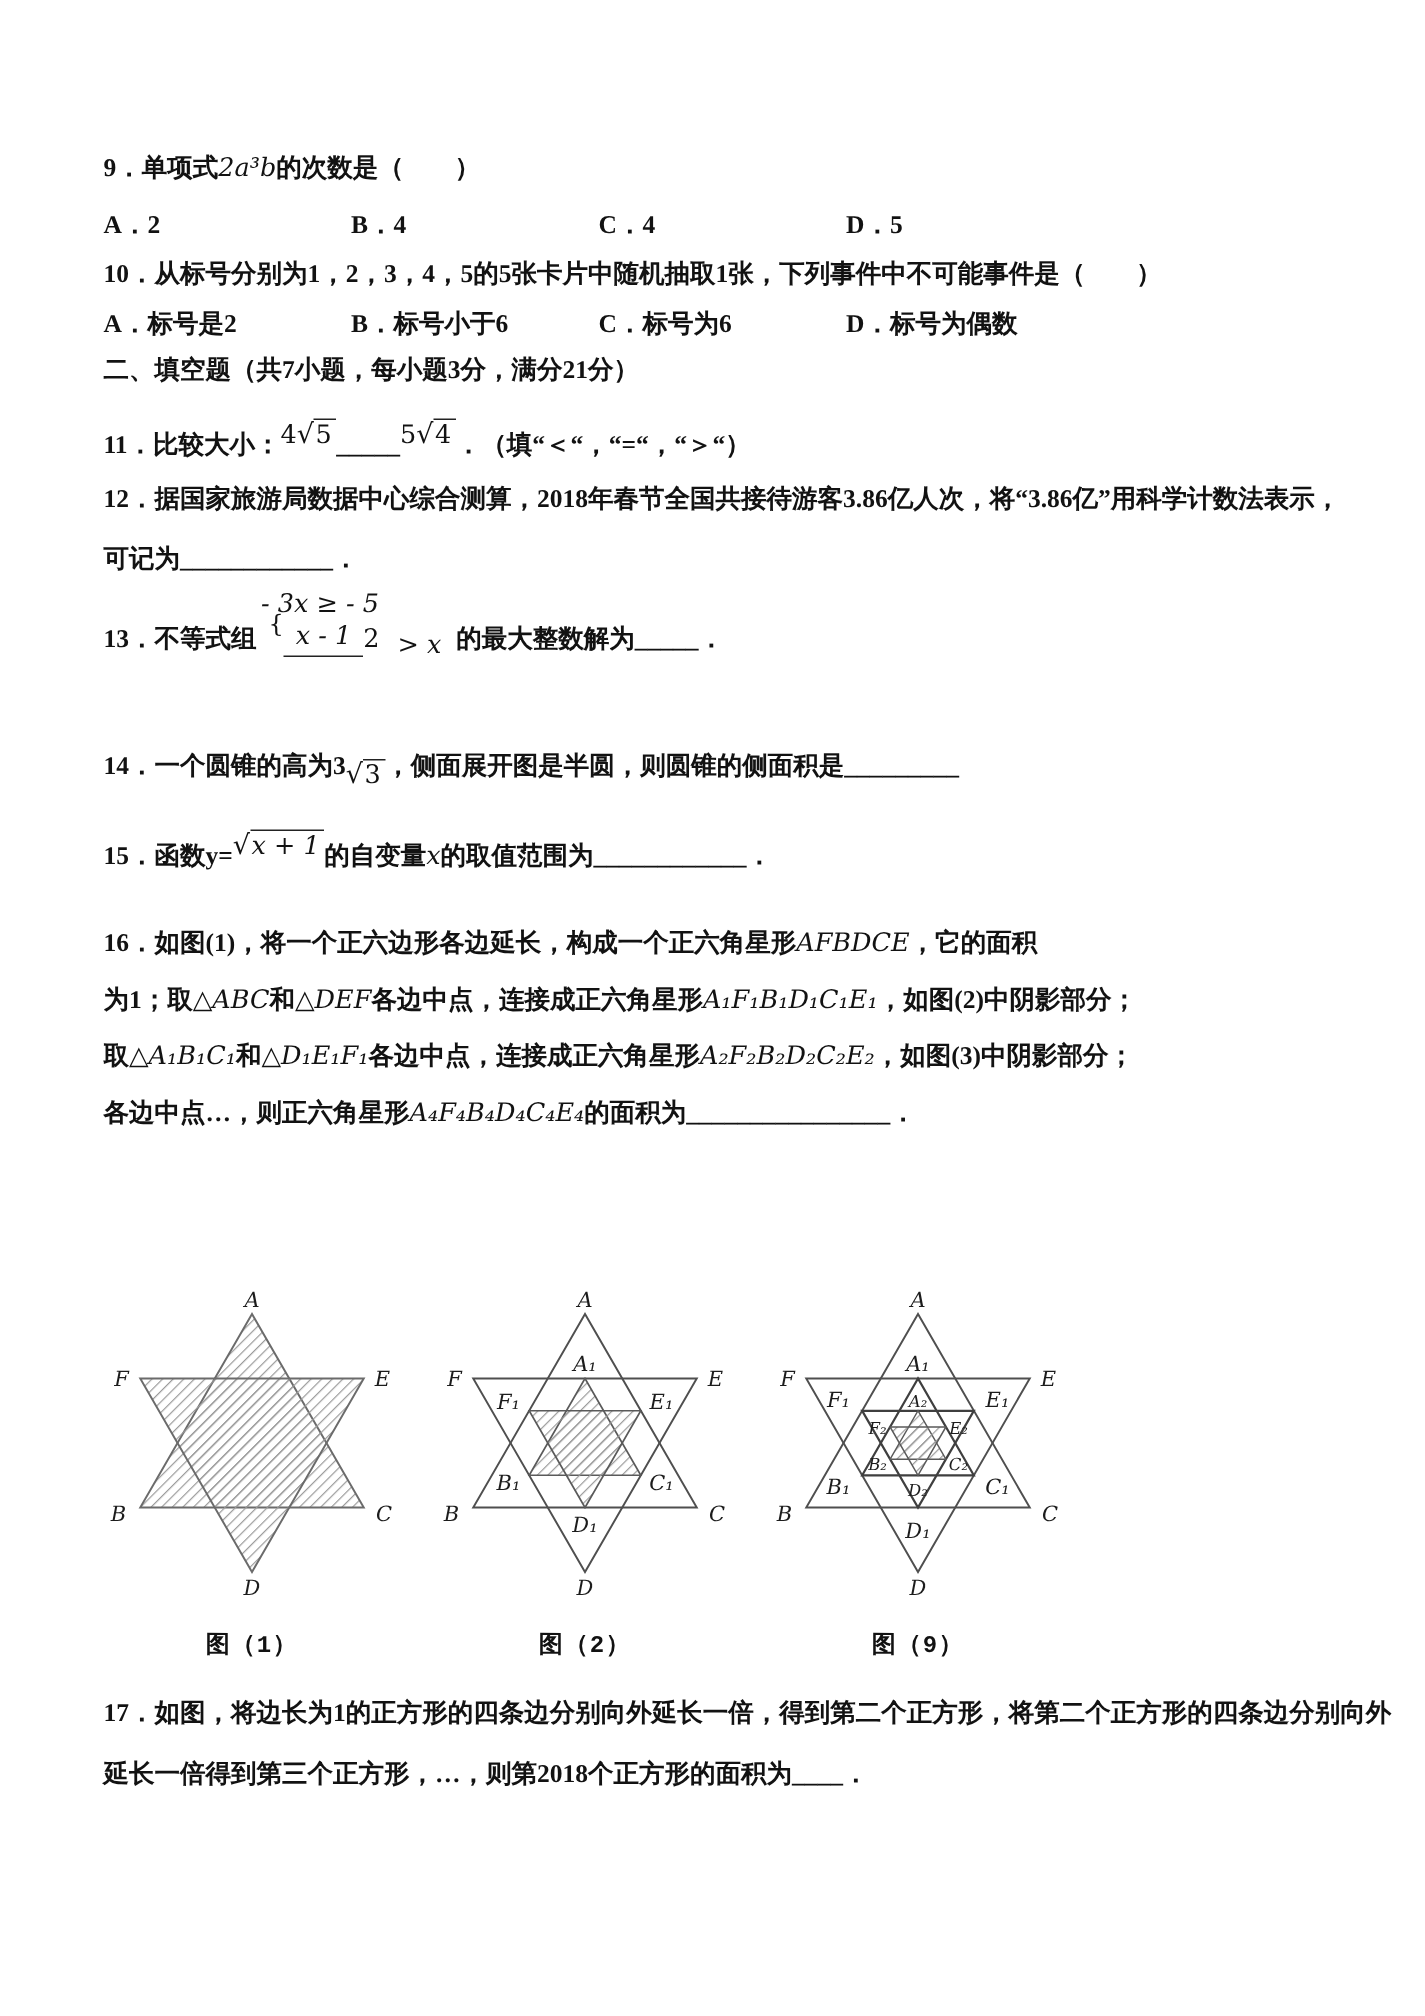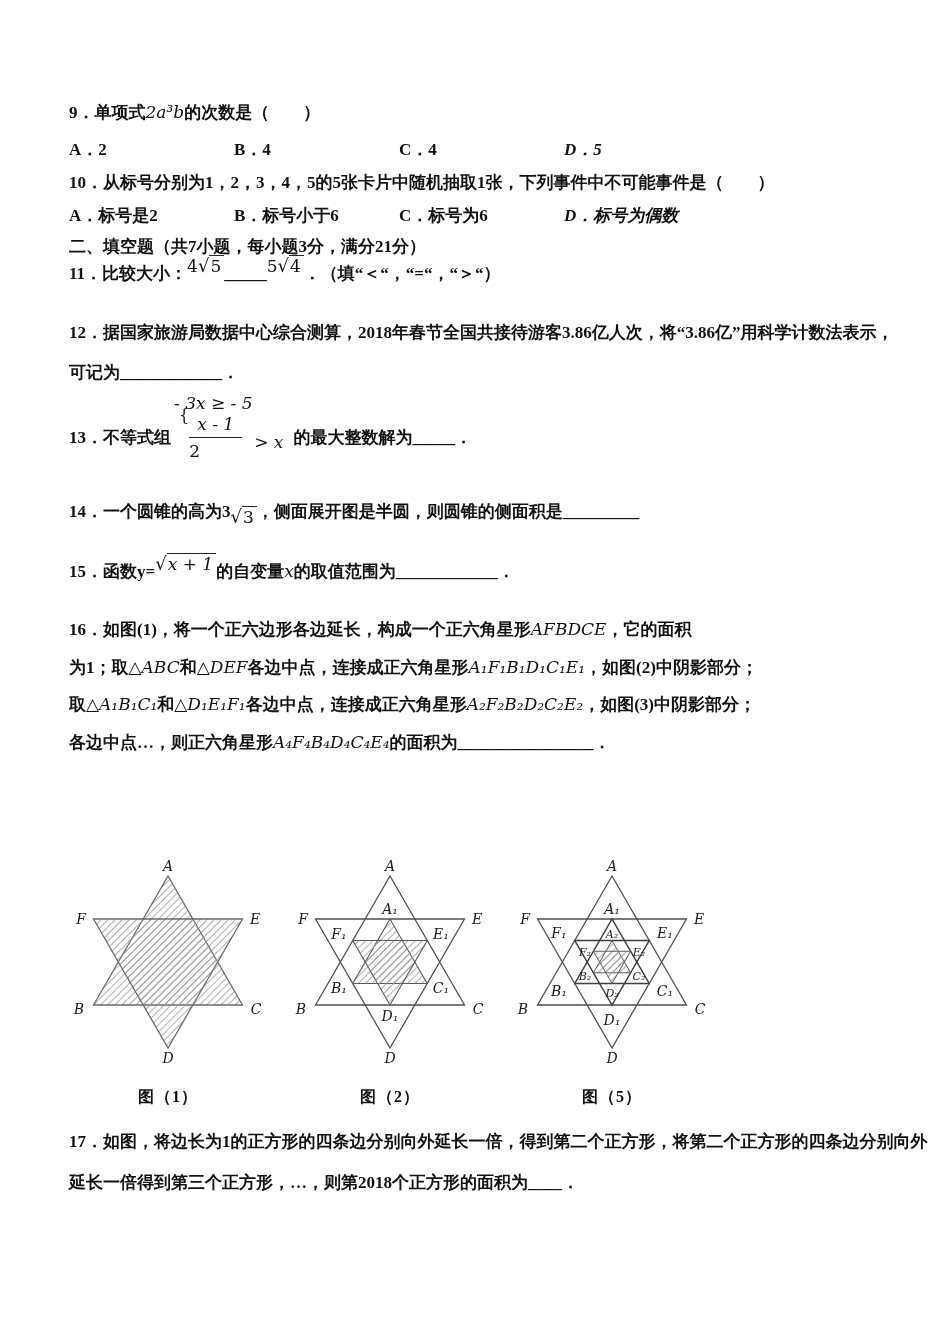--- a/index.html
+++ b/index.html
@@ -5,39 +5,39 @@
   html,body{margin:0;padding:0;background:#fff;}
   .page{
     position:relative;width:906px;height:1344px;background:#ffffff;
     font-family:"Liberation Serif","DejaVu Serif",serif;
     font-weight:bold;color:#121212;font-size:17px;line-height:22px;
     overflow:hidden;margin:0 auto;
   }
   .line{position:absolute;left:47px;margin:0;white-space:nowrap;}
   .opts{position:absolute;left:47px;display:flex;margin:0;}
   .opt{flex:none;width:165px;}
-  .opt:last-child{width:auto;font-style:italic;}
+  .opt:last-child{width:auto;}
   .m{font-style:italic;font-weight:normal;font-family:"DejaVu Serif","DejaVu Sans",serif;}
   .rm{font-style:normal;font-weight:normal;font-family:"DejaVu Serif",serif;}
   .sqrt{white-space:nowrap;font-weight:normal;font-family:"DejaVu Serif",serif;}
   .sqrt .sign{font-style:normal;font-size:18px;}
   .sqrt .rad{border-top:1.4px solid #222;padding:0 3px 0 1px;font-style:italic;}
   .sqrt .rad.rnum{font-style:normal;}
   .raise{position:relative;top:-7px;}
   .lower{position:relative;top:6px;}
   .q13main{display:flex;align-items:center;}
   .fracblock{display:inline-flex;align-items:flex-start;margin:0 6px 0 8px;}
   .brace{font-weight:normal;font-family:"DejaVu Serif",serif;font-size:16px;position:relative;top:-8px;}
-  .frac{display:inline-flex;flex-direction:column;text-align:left;font-weight:normal;}
+  .frac{display:inline-flex;flex-direction:row;text-align:center;font-weight:normal;}
   .frac .num{border-bottom:1.5px solid #222;padding:0 8px 2px 8px;}
   .frac .den{padding-top:2px;}
   .cmp{margin:0 10px 0 6px;position:relative;top:4px;}
   .figs{position:absolute;left:36px;top:856px;display:flex;gap:2px;}
   .figs figure{margin:0;width:220px;text-align:center;}
-  .figs figcaption{margin-top:12px;font-size:16px;font-weight:bold;letter-spacing:1px;}
+  .figs figcaption{margin-top:12px;font-size:16px;font-weight:bold;letter-spacing:1px;font-family:Liberation Mono, monospace;}
   .vlabel{font-family:"DejaVu Serif",serif;font-style:italic;font-size:14px;fill:#1c1c1c;font-weight:normal;}
   .vlabel.small{font-size:11px;}
 </style>
 </head>
 <body>
 
 <div class="page">
 
   <p class="line" style="top:101px"><span>9．单项式</span><span class="m">2a³b</span><span>的次数是（　　）</span></p>
   <div class="opts" style="top:139px">
@@ -50,21 +50,21 @@
   <p class="line" style="top:172px">10．从标号分别为1，2，3，4，5的5张卡片中随机抽取1张，下列事件中不可能事件是（　　）</p>
   <div class="opts" style="top:205px">
     <span class="opt">A．标号是2</span>
     <span class="opt">B．标号小于6</span>
     <span class="opt">C．标号为6</span>
     <span class="opt">D．标号为偶数</span>
   </div>
 
   <p class="line" style="top:236px">二、填空题（共7小题，每小题3分，满分21分）</p>
 
-  <p class="line" style="top:262px">
+  <p class="line" style="top:286px">
     <span>11．比较大小：</span><span class="raise"><span class="rm">4</span><span class="sqrt"><span class="sign">√</span><span class="rad rnum">5</span></span></span><span>_____</span><span class="raise"><span class="rm">5</span><span class="sqrt"><span class="sign">√</span><span class="rad rnum">4</span></span></span><span>．（填“＜“，“=“，“＞“）</span>
   </p>
 
   <p class="line" style="top:322px">12．据国家旅游局数据中心综合测算，2018年春节全国共接待游客3.86亿人次，将“3.86亿”用科学计数法表示，</p>
   <p class="line" style="top:362px">可记为____________．</p>
 
   <p class="line m" style="top:392px;left:152px">- 3x ≥ - 5</p>
   <div class="line q13main" style="top:413px">
     <span>13．不等式组</span>
     <span class="fracblock">
@@ -160,20 +160,20 @@
         <text class="vlabel" x="57" y="140" text-anchor="middle">B₁</text>
         <text class="vlabel" x="163" y="140" text-anchor="middle">C₁</text>
         <text class="vlabel" x="110" y="169" text-anchor="middle">D₁</text>
         <text class="vlabel small" x="110" y="82" text-anchor="middle">A₂</text>
         <text class="vlabel small" x="83" y="100" text-anchor="middle">F₂</text>
         <text class="vlabel small" x="137" y="100" text-anchor="middle">E₂</text>
         <text class="vlabel small" x="83" y="124" text-anchor="middle">B₂</text>
         <text class="vlabel small" x="137" y="124" text-anchor="middle">C₂</text>
         <text class="vlabel small" x="110" y="141" text-anchor="middle">D₂</text>
       </svg>
-      <figcaption>图（5）</figcaption>
+      <figcaption>图（9）</figcaption>
     </figure>
   </div>
 
   <p class="line" style="top:1131px">17．如图，将边长为1的正方形的四条边分别向外延长一倍，得到第二个正方形，将第二个正方形的四条边分别向外</p>
   <p class="line" style="top:1172px">延长一倍得到第三个正方形，…，则第2018个正方形的面积为____．</p>
 
 </div>
 
 </body></html>

